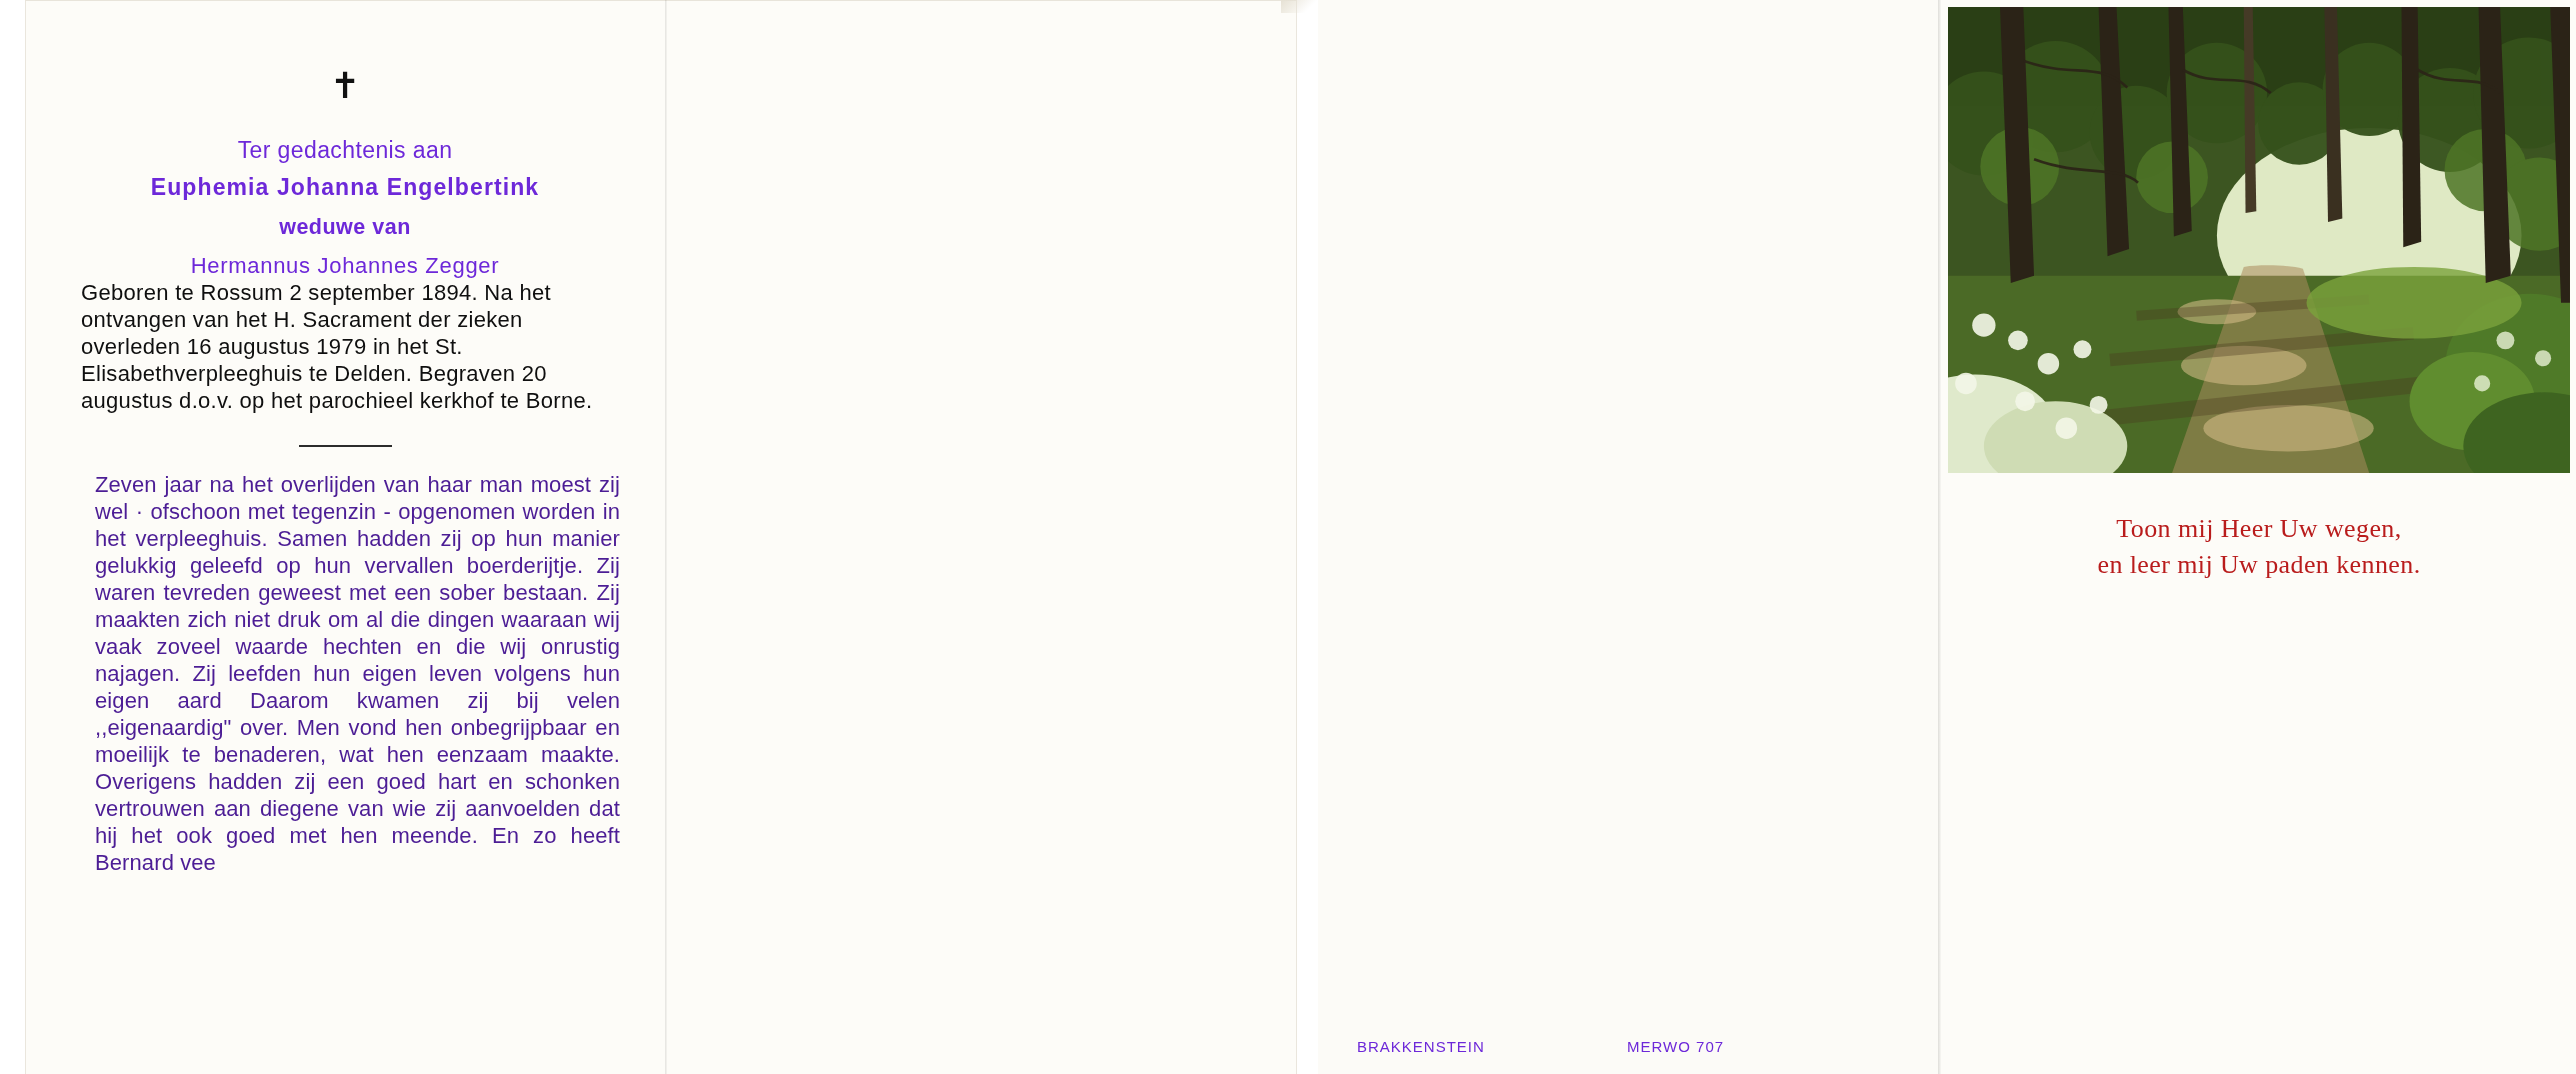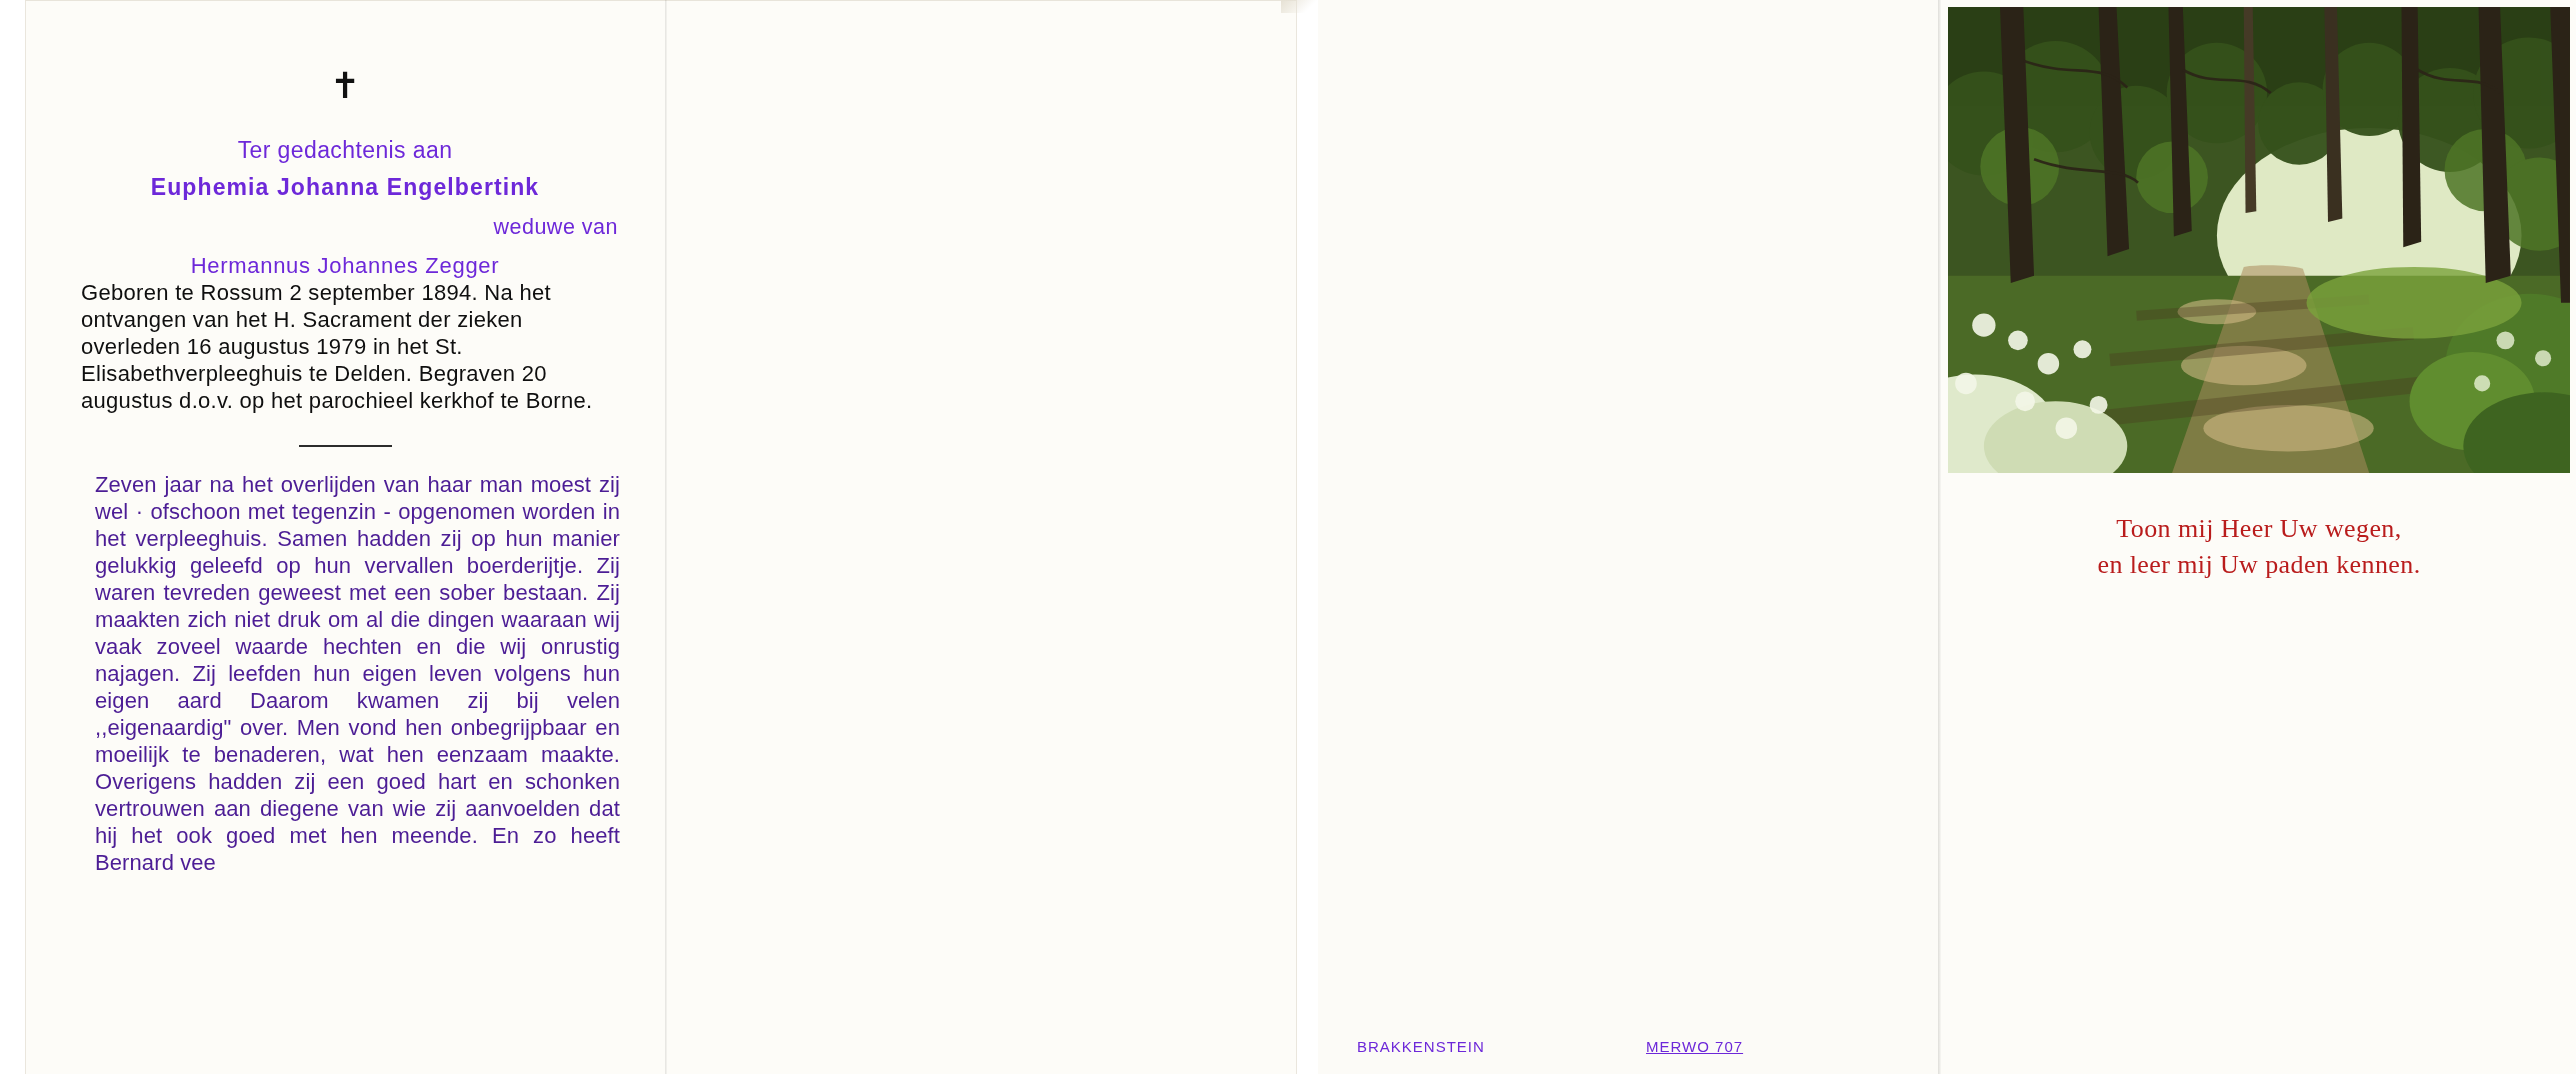--- a/index.html
+++ b/index.html
@@ -63,21 +63,21 @@
     left: 47px;
     width: 546px;
     text-align: center;
     color: #6d28d9;
     font-size: 23px;
     letter-spacing: 0.4px;
     margin-top: 13px;
   }
   .hdr-1 { top: 124px; }
   .hdr-2 { top: 161px; font-weight: bold; font-size: 23px; letter-spacing: 1.1px; }
-  .hdr-3 { top: 202px; font-weight: normal; font-size: 21.5px; letter-spacing: 0.5px; text-align: right;}
+  .hdr-3 { top: 202px; font-weight: bold; font-size: 21.5px; letter-spacing: 0.5px;}
   .hdr-4 { top: 240px; font-size: 22px; letter-spacing: 0.7px; }
 
   .birthblock {
     position: absolute;
     left: 56px;
     top: 279px;
     width: 534px;
     text-align: left;
     font-size: 22px;
     line-height: 27px;
@@ -152,21 +152,21 @@
   }
 
   .imprint {
     position: absolute;
     bottom: 20px;
     font-size: 15px;
     color: #6d28d9;
     letter-spacing: 1px;
   }
   .imprint-left { left: 39px; }
-  .imprint-right { left: 328px; text-decoration: underline; }
+  .imprint-right { left: 309px; }
 
   
   .photo-panel {
     position: absolute;
     left: 623px;
     top: 0;
     width: 635px;
     height: 1075px;
     background: #fdfcf8;
   }

